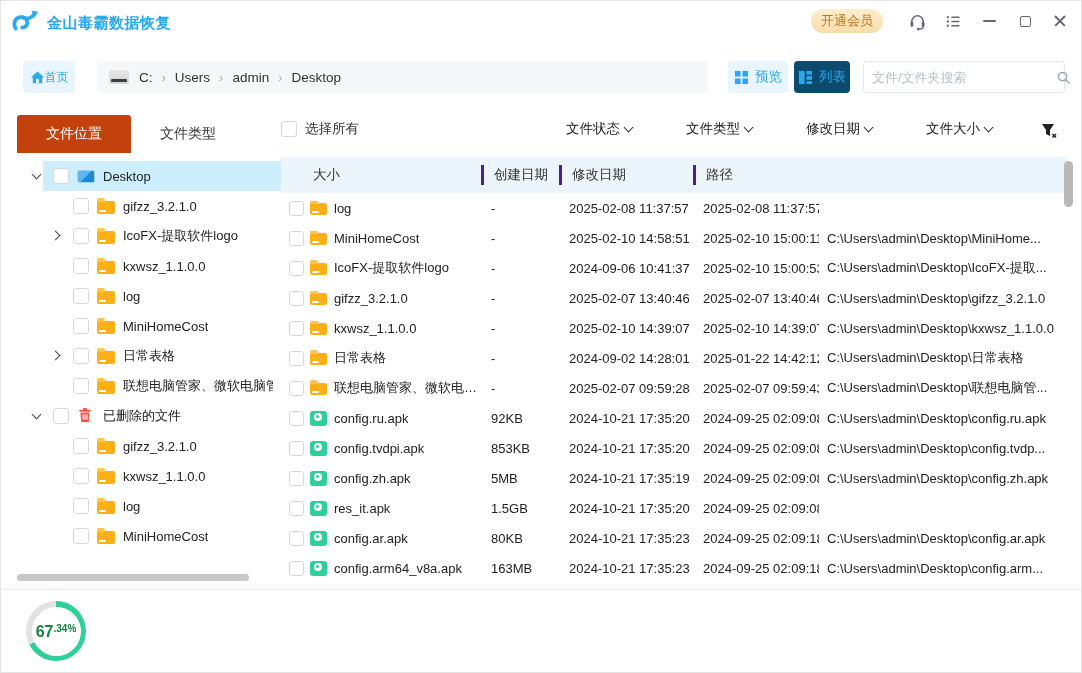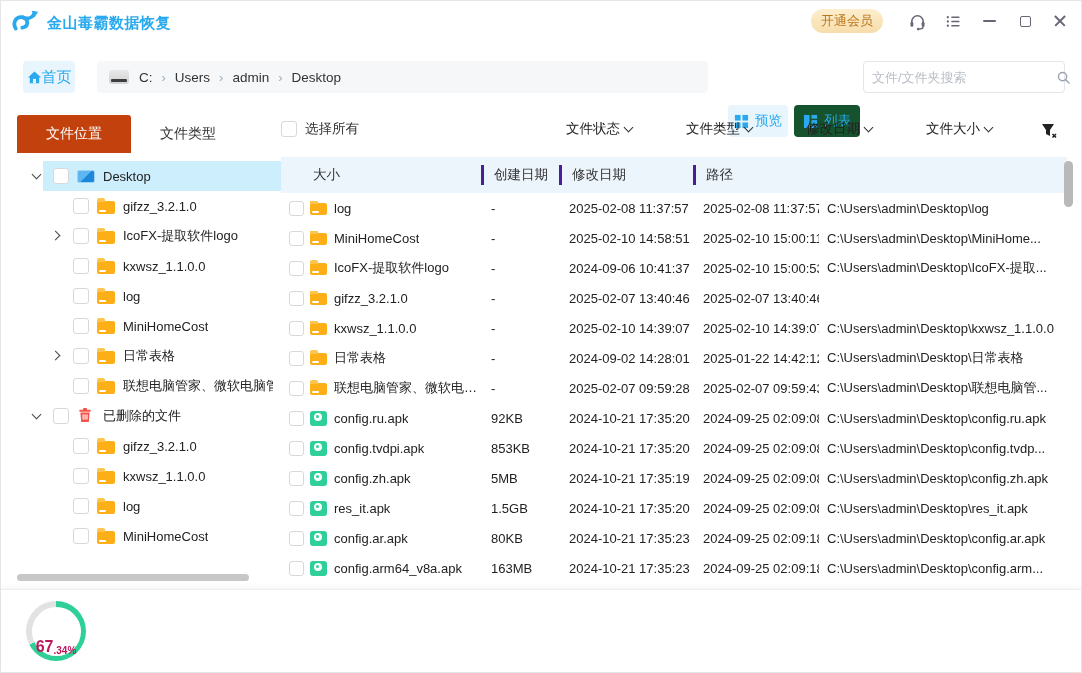--- a/index.html
+++ b/index.html
@@ -17,31 +17,31 @@
   .tb-icon { position:absolute; top:9px; width:22px; height:22px; display:flex; align-items:center; justify-content:center; cursor:pointer; }
   .min-glyph { width:13px; height:2px; background:#667; border-radius:1px; }
   .max-glyph { width:11px; height:11px; border:1.6px solid #667; border-radius:2px; }
   .close-glyph { position:relative; width:14px; height:14px; }
   .close-glyph::before,.close-glyph::after { content:""; position:absolute; left:0; top:6px; width:14px; height:1.6px; background:#667; }
   .close-glyph::before { transform:rotate(45deg); } .close-glyph::after { transform:rotate(-45deg); }
 
   
   .toolbar { position:absolute; top:56px; left:0; right:0; height:40px; }
   .home-btn { position:absolute; left:22px; top:4px; width:52px; height:32px; background:#e8f5fd; border-radius:4px;
-    display:flex; align-items:center; justify-content:center; color:#2aa9ee; font-size:15px; cursor:pointer; }
+    display:flex; align-items:center; justify-content:center; color:#2aa9ee; font-size:12px; cursor:pointer; }
   .breadcrumb { position:absolute; left:96px; top:4px; width:611px; height:32px; background:#f5f7f9; border-radius:4px;
     display:flex; align-items:center; padding-left:12px; font-size:13.5px; color:#333; }
   .crumb { cursor:pointer; }
   .crumb-sep { color:#9ab0c0; margin:0 9px; font-size:13px; }
   .drive-ic { width:20px; height:14px; margin-right:10px; background:linear-gradient(180deg,#e8e8e8,#d2d2d2); border-radius:3px; position:relative; }
   .drive-ic::after { content:""; position:absolute; left:2px; bottom:2px; right:2px; height:3px; background:#3a3f44; border-radius:1px; }
   .view-btn { position:absolute; top:4px; height:32px; border-radius:4px; display:flex; align-items:center; justify-content:center;
-    gap:6px; color:#2aa9ee; font-size:13.5px; cursor:pointer;margin-top:44px; }
+    gap:6px; color:#2aa9ee; font-size:13.5px; cursor:pointer; }
   .view-preview { left:727px; width:60px; background:#e8f5fd; }
-  .view-list { left:793px; width:66px; background:#14532d; }
+  .view-list { left:793px; width:56px; background:#0c4a6e; }
   .search-box { position:absolute; left:862px; top:4px; width:202px; height:32px; background:#fff; border:1px solid #e3e6ea;
     border-radius:4px; display:flex; align-items:center; }
   .search-box input { flex:1; border:none; outline:none; font-size:13px; padding:0 8px; color:#333; background:transparent;
     font-family:"Liberation Sans","DejaVu Sans",sans-serif; }
   .search-box input::placeholder { color:#b8bec5; }
   .search-sep { width:1px; height:16px; background:#e3e6ea; }
   .search-mag { width:30px; display:flex; align-items:center; justify-content:center; cursor:pointer; }
 
   
   .sidebar { position:absolute; left:16px; top:114px; width:248px; bottom:89px; }
@@ -99,22 +99,22 @@
   .fname { white-space:nowrap; overflow:hidden; text-overflow:ellipsis; }
   .cell { padding-left:10px; white-space:nowrap; overflow:hidden; }
   .cell-path { padding-left:8px; }
   .v-scrollbar { position:absolute; right:0px; top:48px; width:9px; height:46px; background:#b9b9b9; border-radius:5px; cursor:pointer; }
 
   
   .footer { position:absolute; left:0; right:0; bottom:0; height:83px; background:#fff; border-top:1px solid #ededed;
     box-shadow:0 -2px 6px rgba(0,0,0,.04); }
   .ring { position:absolute; left:25px; top:11px; width:60px; height:60px; border-radius:50%;
     background:conic-gradient(#2fd098 0% 67.34%, #e2e2e2 67.34% 100%); display:flex; align-items:center; justify-content:center; }
-  .ring-inner { width:49px; height:49px; border-radius:50%; background:#fff; display:flex; align-items:flex-end; justify-content:center;
-    color:#be185d; padding-top:16px; }
+  .ring-inner { width:49px; height:49px; border-radius:50%; background:#fff; display:flex; align-items:flex-start; justify-content:center;
+    color:#15803d; padding-top:16px; }
   .pct-int { font-size:16px; font-weight:bold; }
   .pct-frac { font-size:10px; font-weight:bold; }
 </style>
 </head>
 <body>
 
 <div class="app">
 
   <div class="titlebar">
     <span class="logo">
@@ -338,21 +338,20 @@
     <div class="tbody">
         <div class="trow">
       <span class="cell-name">
         <span class="cbx"></span>
         <span class="row-icon icon-folder"></span>
         <span class="fname">log</span>
       </span>
       <span class="cell">-</span>
       <span class="cell">2025-02-08 11:37:57</span>
       <span class="cell">2025-02-08 11:37:57</span>
-      <span class="cell cell-path">C:\Users\admin\Desktop\log</span>
     </div>
         <div class="trow">
       <span class="cell-name">
         <span class="cbx"></span>
         <span class="row-icon icon-folder"></span>
         <span class="fname">MiniHomeCost</span>
       </span>
       <span class="cell">-</span>
       <span class="cell">2025-02-10 14:58:51</span>
       <span class="cell">2025-02-10 15:00:11</span>
@@ -371,20 +370,21 @@
     </div>
         <div class="trow">
       <span class="cell-name">
         <span class="cbx"></span>
         <span class="row-icon icon-folder"></span>
         <span class="fname">gifzz_3.2.1.0</span>
       </span>
       <span class="cell">-</span>
       <span class="cell">2025-02-07 13:40:46</span>
       <span class="cell">2025-02-07 13:40:46</span>
+      <span class="cell cell-path">C:\Users\admin\Desktop\gifzz_3.2.1.0</span>
     </div>
         <div class="trow">
       <span class="cell-name">
         <span class="cbx"></span>
         <span class="row-icon icon-folder"></span>
         <span class="fname">kxwsz_1.1.0.0</span>
       </span>
       <span class="cell">-</span>
       <span class="cell">2025-02-10 14:39:07</span>
       <span class="cell">2025-02-10 14:39:07</span>
@@ -447,21 +447,20 @@
     </div>
         <div class="trow">
       <span class="cell-name">
         <span class="cbx"></span>
         <span class="row-icon icon-apk"></span>
         <span class="fname">res_it.apk</span>
       </span>
       <span class="cell">1.5GB</span>
       <span class="cell">2024-10-21 17:35:20</span>
       <span class="cell">2024-09-25 02:09:08</span>
-      <span class="cell cell-path">C:\Users\admin\Desktop\res_it.apk</span>
     </div>
         <div class="trow">
       <span class="cell-name">
         <span class="cbx"></span>
         <span class="row-icon icon-apk"></span>
         <span class="fname">config.ar.apk</span>
       </span>
       <span class="cell">80KB</span>
       <span class="cell">2024-10-21 17:35:23</span>
       <span class="cell">2024-09-25 02:09:18</span>

